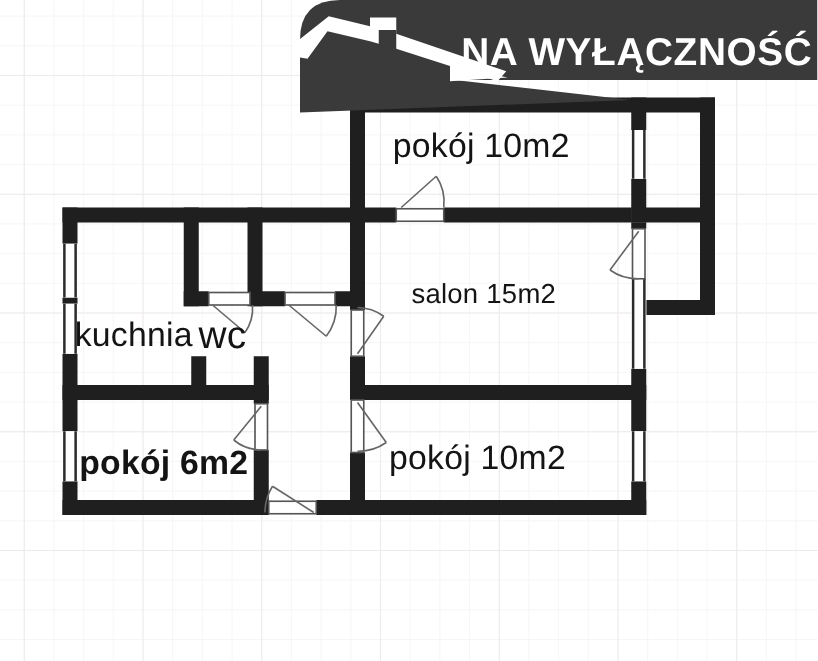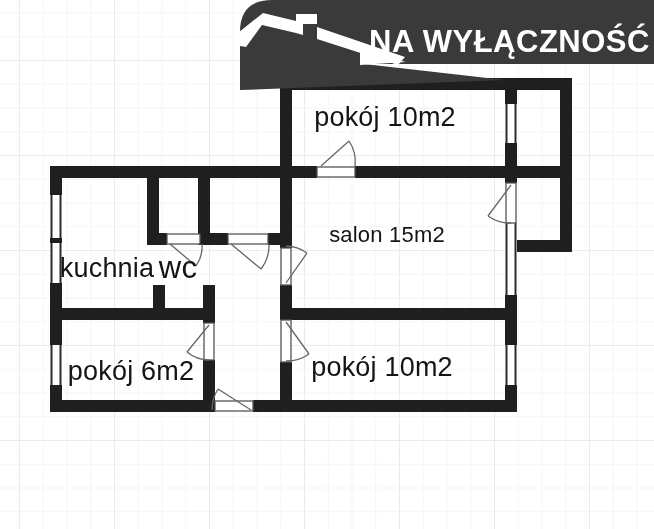--- a/index.html
+++ b/index.html
@@ -24,21 +24,21 @@
     color:#141414;
     white-space:nowrap;
     letter-spacing:0.2px;
     text-align:center;
   }
   .lbl-room-top   {left:385px;top:117px;font-size:27px;}
   .lbl-wc         {left:178px;top:228px;font-size:31px;margin-top:40px;}
   .lbl-bathroom   {left:243px;top:214px;font-size:23px;}
   .lbl-salon      {left:387px;top:235px;font-size:22px;}
   .lbl-kitchen    {left:107px;top:268px;font-size:27px;}
-  .lbl-room-small {left:131px;top:371px;font-size:27px;}
+  .lbl-room-small {left:131px;top:371px;font-size:27px;font-weight:bold;}
   .lbl-room-bottom{left:382px;top:367px;font-size:27px;}
   .banner-title{
     position:absolute;
     left:369px;top:24px;
     color:#ffffff;
     font-size:31px;
     font-weight:700;
     letter-spacing:0.5px;
     white-space:nowrap;
   }

